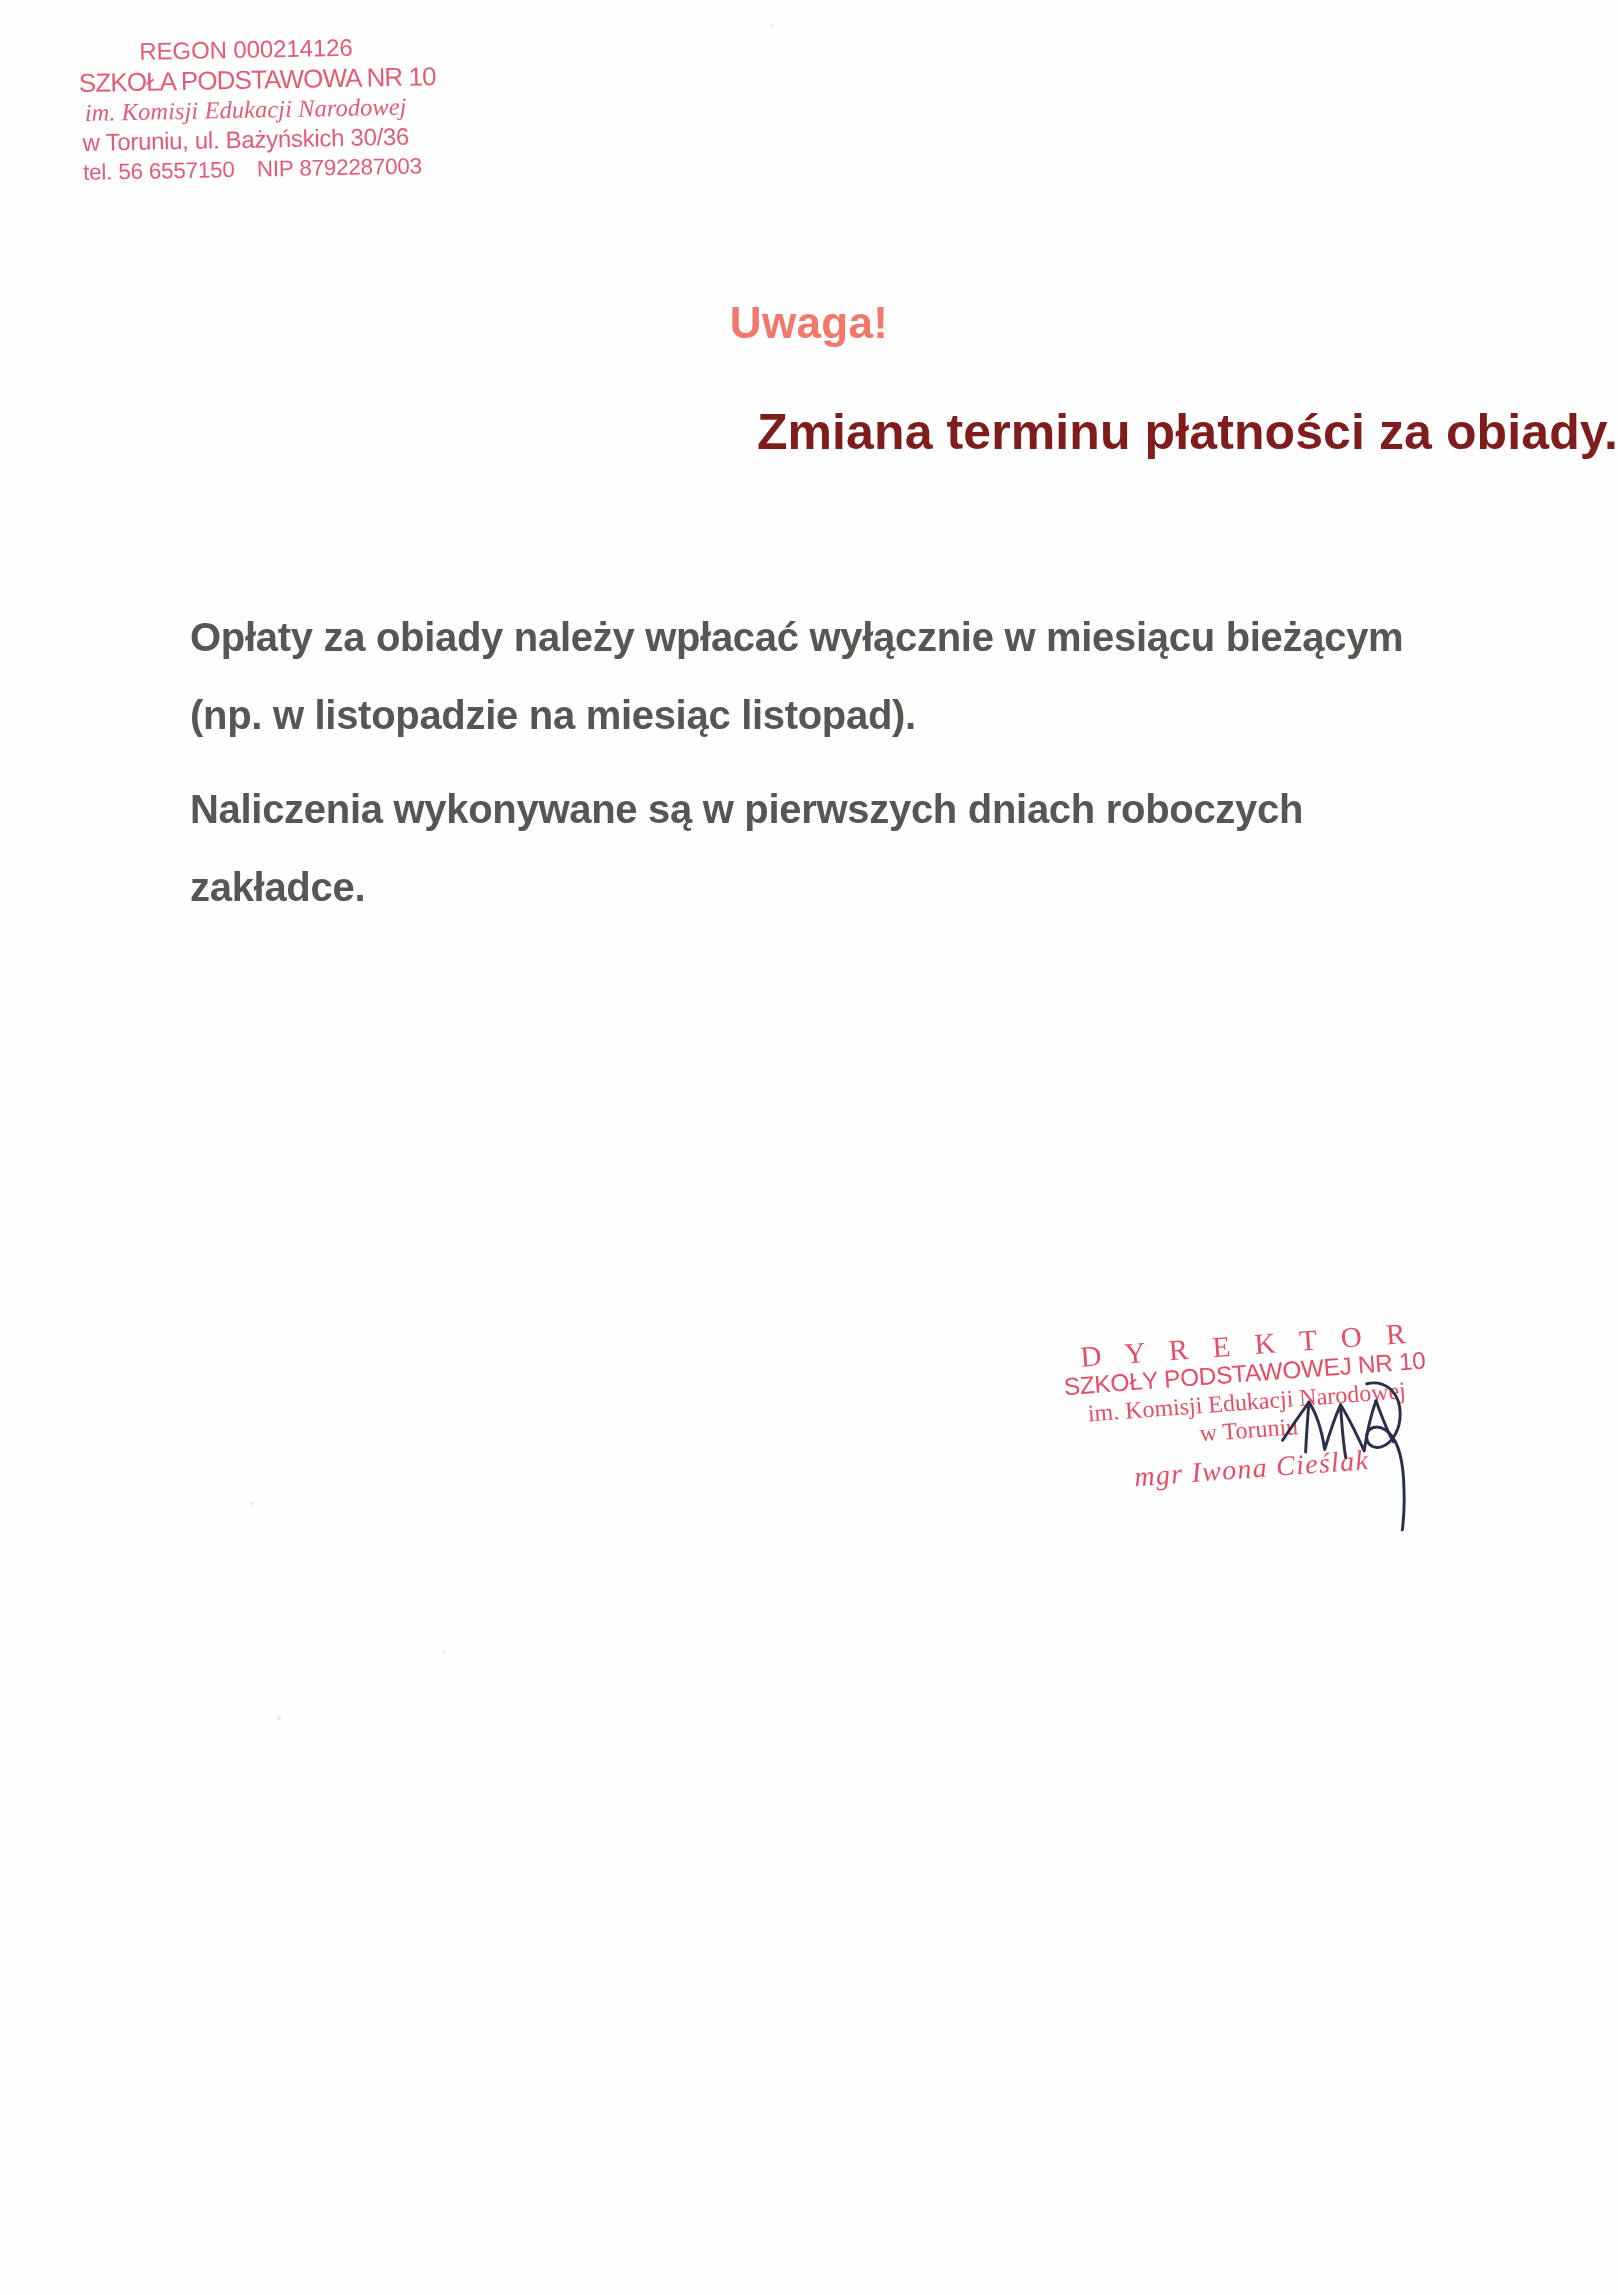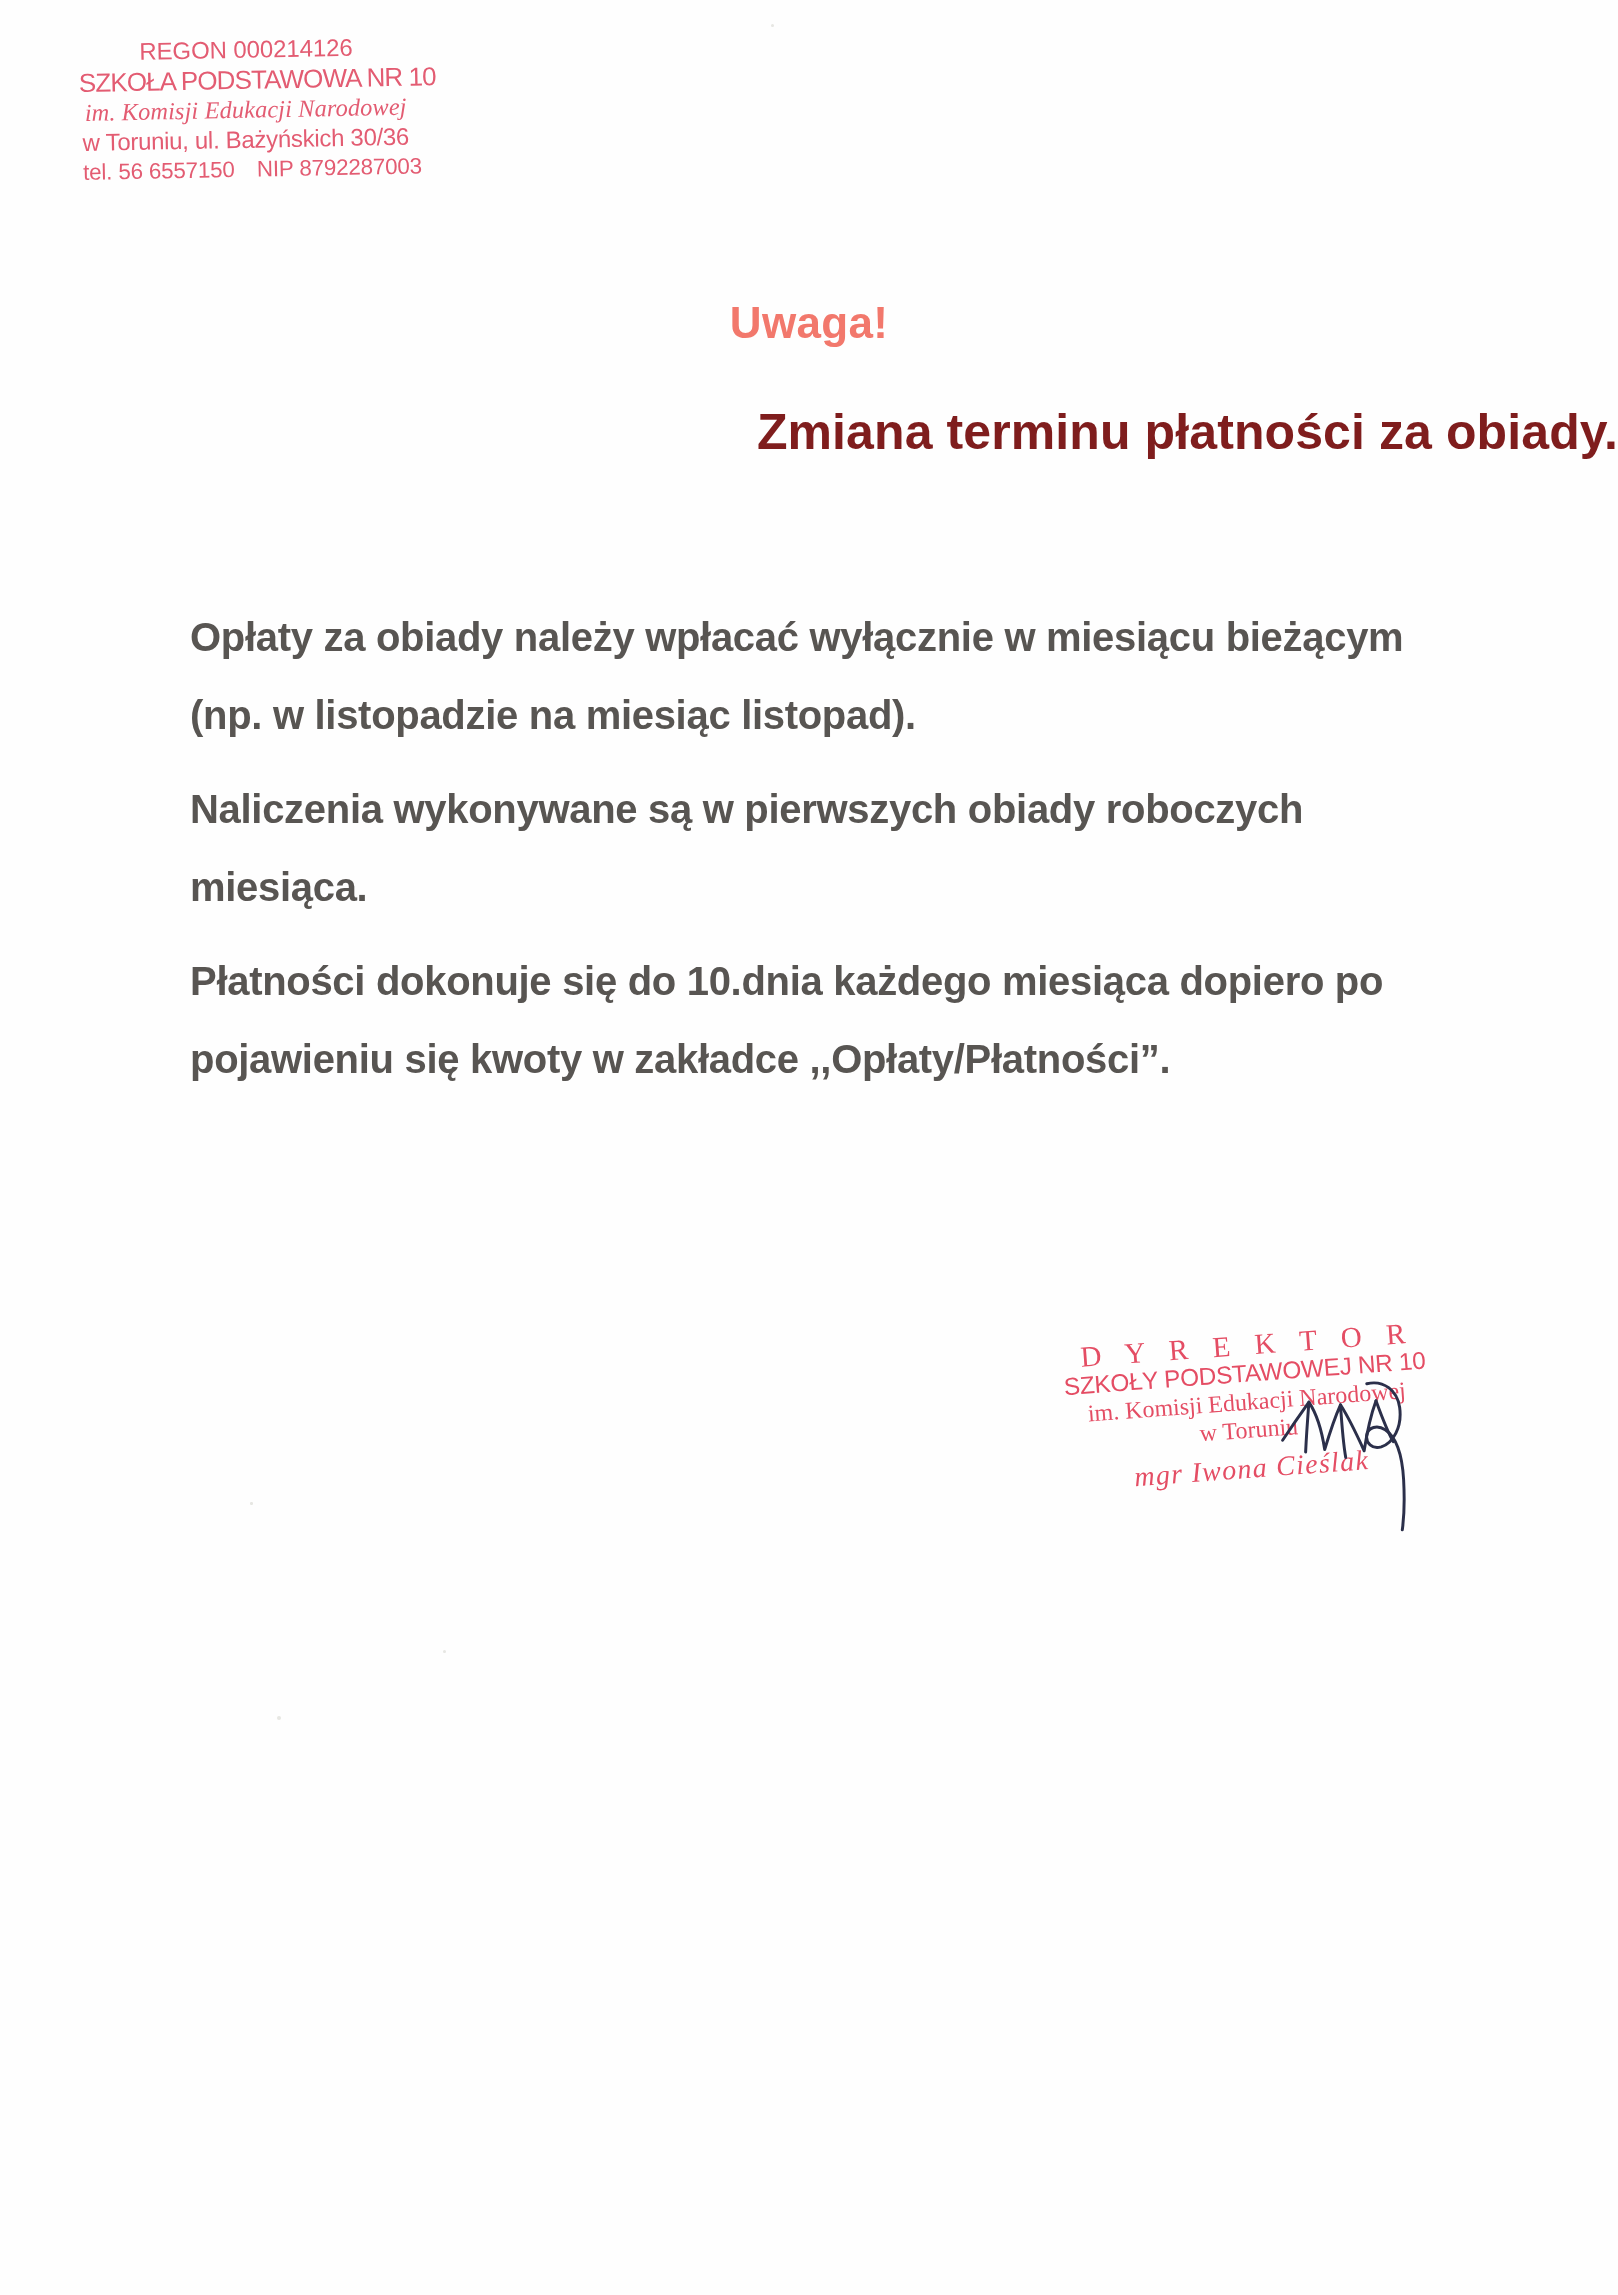--- a/index.html
+++ b/index.html
@@ -195,22 +195,21 @@
     <span class="ln ln-patron">im. Komisji Edukacji Narodowej</span>
     <span class="ln ln-addr">w Toruniu, ul. Bażyńskich 30/36</span>
     <span class="ln ln-tel"><span>tel. 56 6557150</span><span class="gap"></span><span>NIP 8792287003</span></span>
   </div>
 
   <div id="title-main">Uwaga!</div>
   <div id="title-sub">Zmiana terminu płatności za obiady.</div>
 
   <div id="body-block">
     <p class="para">Opłaty za obiady należy wpłacać wyłącznie w miesiącu bieżącym (np. w listopadzie na miesiąc listopad).</p>
-    <p class="para">Naliczenia wykonywane są w pierwszych obiady roboczych miesiąca.</p>
-    <p class="para">Płatności dokonuje się do 10.dnia każdego miesiąca dopiero po pojawieniu się kwoty w zakładce ,,Opłaty/Płatności”.</p>
+    <p class="para">Naliczenia wykonywane są w pierwszych dniach roboczych zakładce.</p>
   </div>
 
   <div id="sig-wrap">
     <div id="sig-stamp">
       <span class="s-ln s-dyrektor">D Y R E K T O R</span>
       <span class="s-ln s-school">SZKOŁY PODSTAWOWEJ NR 10</span>
       <span class="s-ln s-patron">im. Komisji Edukacji Narodowej</span>
       <span class="s-ln s-city">w Toruniu</span>
       <span class="s-ln s-name">mgr Iwona Cieślak</span>
     </div>

